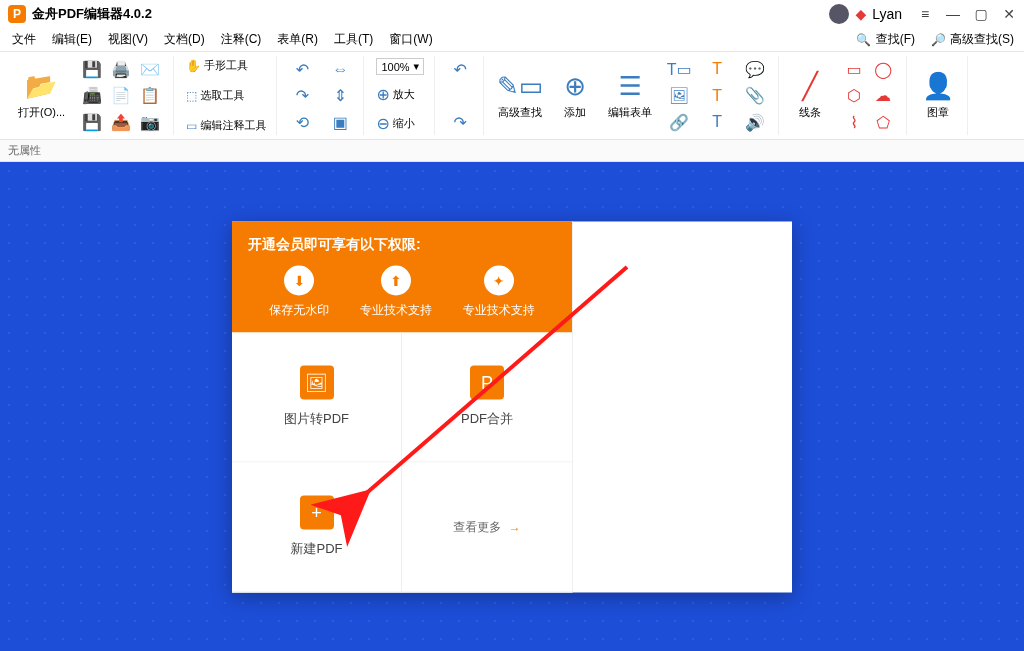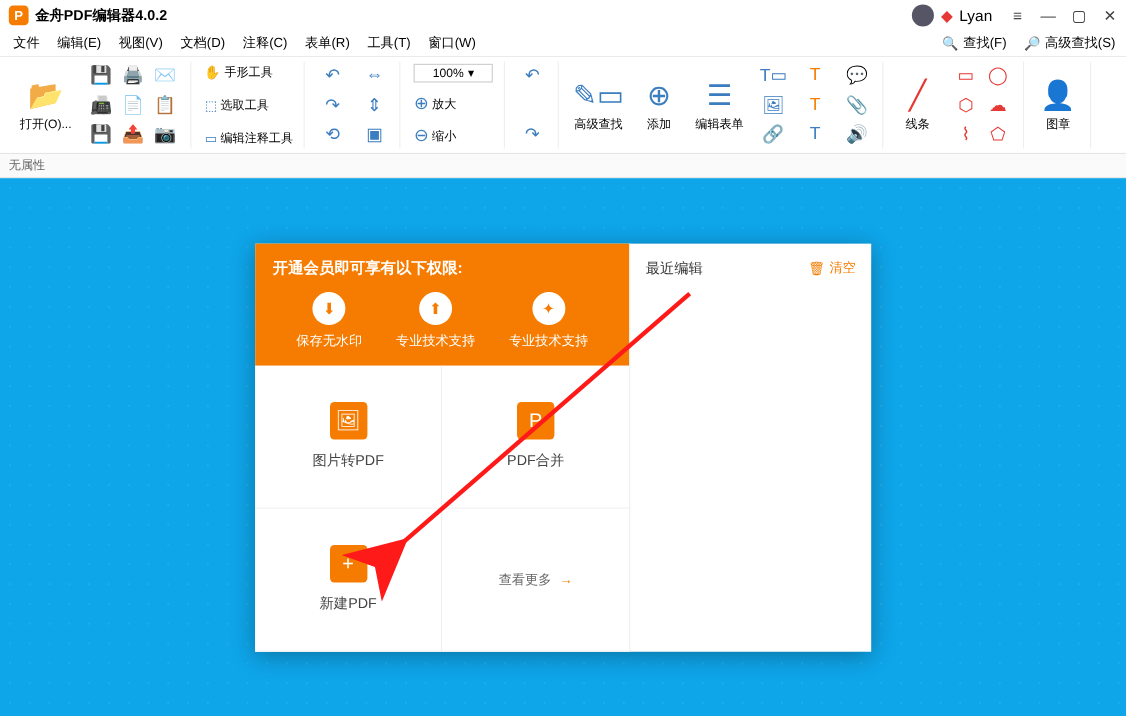--- a/index.html
+++ b/index.html
@@ -24,28 +24,28 @@
 
 
 .ribbon { height: 88px; background: #fff; border-bottom: 1px solid #e4e4e4; display: flex; align-items: stretch; padding: 4px 6px; gap: 2px; overflow: hidden; }
 .ribbon .group { display: flex; align-items: center; border-right: 1px solid #eee; padding: 0 6px; gap: 4px; }
 .ribbon .vgroup { display: flex; flex-direction: column; justify-content: space-between; align-items: center; height: 100%; padding: 2px 4px; gap: 2px; }
 .ribbon .bigbtn { display: flex; flex-direction: column; align-items: center; gap: 3px; padding: 4px 6px; cursor: pointer; min-width: 46px; }
 .ribbon .bigicon { width: 30px; height: 30px; display: flex; align-items: center; justify-content: center; font-size: 26px; color: #f57c00; }
 .ribbon .biglabel { font-size: 11px; text-align: center; white-space: nowrap; }
 .ribbon .smallbtn { width: 26px; height: 22px; display: flex; align-items: center; justify-content: center; cursor: pointer; font-size: 16px; color: #3b7dbf; }
 .ribbon .labeled { display: flex; align-items: center; gap: 3px; cursor: pointer; }
-.ribbon .zoombox { border: 1px solid #ccc; padding: 1px 16px; font-size: 11px; display: flex; align-items: center; cursor: pointer; }
+.ribbon .zoombox { border: 1px solid #ccc; padding: 1px 4px; font-size: 11px; display: flex; align-items: center; cursor: pointer; }
 .ribbon .row { display: flex; gap: 3px; align-items: center; }
 
 
 .propbar { height: 22px; background: #fafafa; border-bottom: 1px solid #e4e4e4; display: flex; align-items: center; padding: 0 8px; font-size: 11px; color: #666; }
 
 
-.workspace { height: calc(100% - 28px - 24px - 88px - 22px); background: #0ea5e9; position: relative; overflow: hidden; }
+.workspace { height: calc(100% - 28px - 24px - 88px - 22px); background: #1d4ed8; position: relative; overflow: hidden; }
 .workspace .dots { position: absolute; inset: 0; background-image: radial-gradient(rgba(255,255,255,0.08) 1px, transparent 1px); background-size: 18px 18px; }
 
 
 .welcome { position: absolute; left: 50%; top: 50%; transform: translate(-50%, -50%); width: 560px; background: #fff; display: flex; box-shadow: 0 4px 20px rgba(0,0,0,.3); }
 .welcome .leftcol { width: 340px; display: flex; flex-direction: column; }
 .welcome .rightcol { width: 220px; border-left: 1px solid #eee; display: flex; flex-direction: column; }
 .promo { background: #f57c00; color: #fff; padding: 14px 16px 10px; }
 .promo .head { font-weight: bold; font-size: 14px; margin-bottom: 12px; }
 .promo .row3 { display: flex; justify-content: space-around; padding: 0 6px 4px; }
 .promo .cell { display: flex; flex-direction: column; align-items: center; gap: 6px; }
@@ -298,23 +298,16 @@
         </div>
         <div class="tile more">
           <div>
             <span class="morelink">查看更多</span>
             <span class="arrow">→</span>
           </div>
         </div>
       </div>
     </div>
     <div class="rightcol">
-      <div class="recent-head">
-        <div class="title">最近编辑</div>
-        <div class="clear">
-          <span>🗑</span>
-          <span>清空</span>
-        </div>
-      </div>
       <div class="recent-body"></div>
     </div>
   </div>
 </div>
 
 </body></html>

